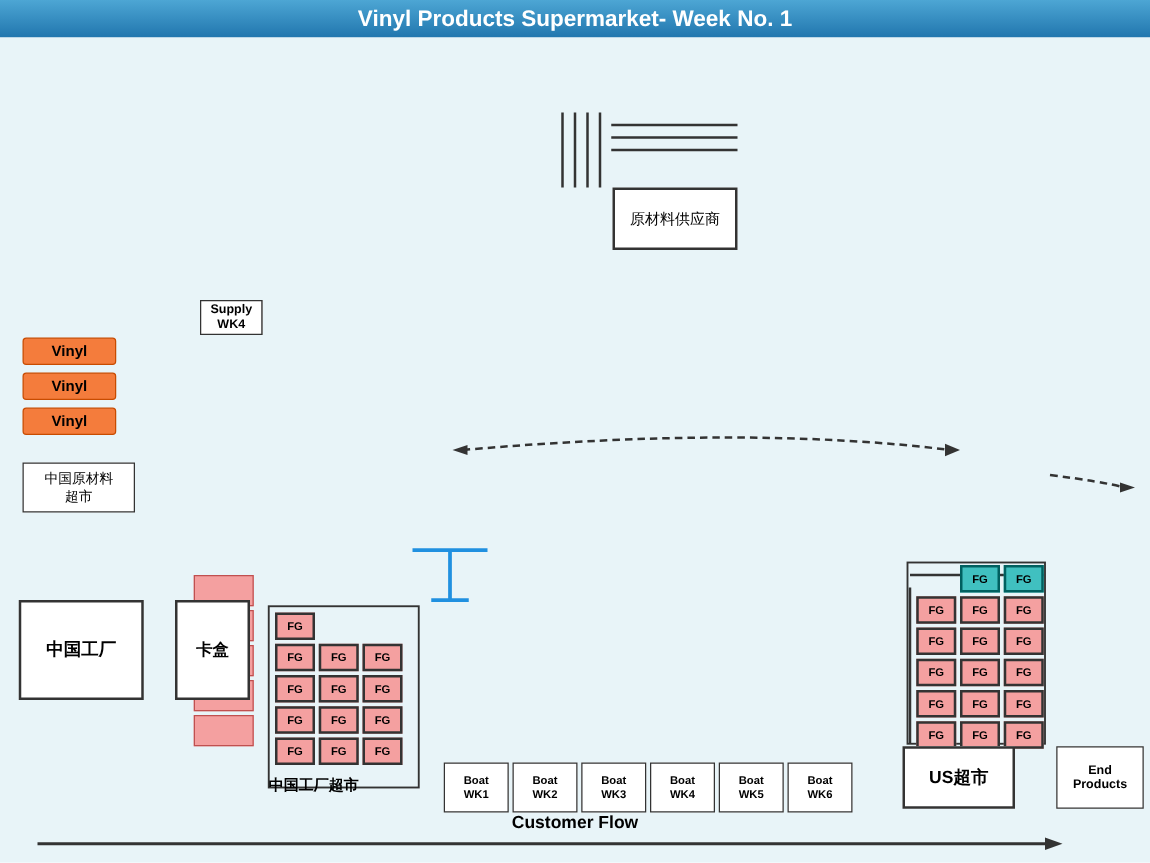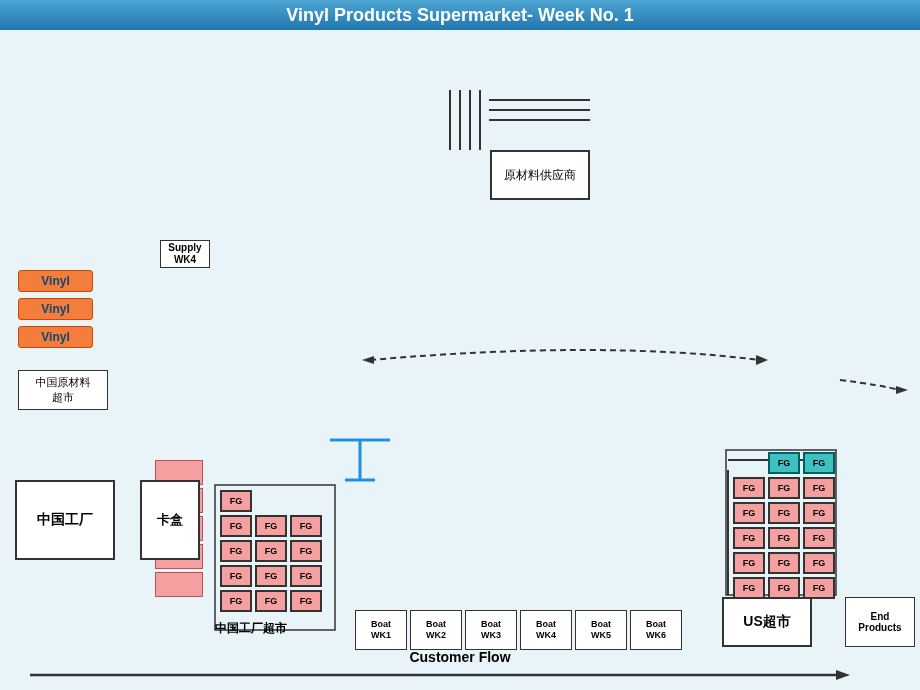--- a/index.html
+++ b/index.html
@@ -81,21 +81,21 @@
       width: 75px;
       height: 22px;
       background: #f47c3c;
       border: 1.5px solid #c84b00;
       border-radius: 3px;
       display: flex;
       align-items: center;
       justify-content: center;
       font-size: 12px;
       font-weight: bold;
-      color: #0c4a6e;
+      color: #000000;
     }
 
     
     #china-raw {
       position: absolute;
       top: 340px;
       left: 18px;
       width: 90px;
       border: 1.5px solid #333;
       background: white;

